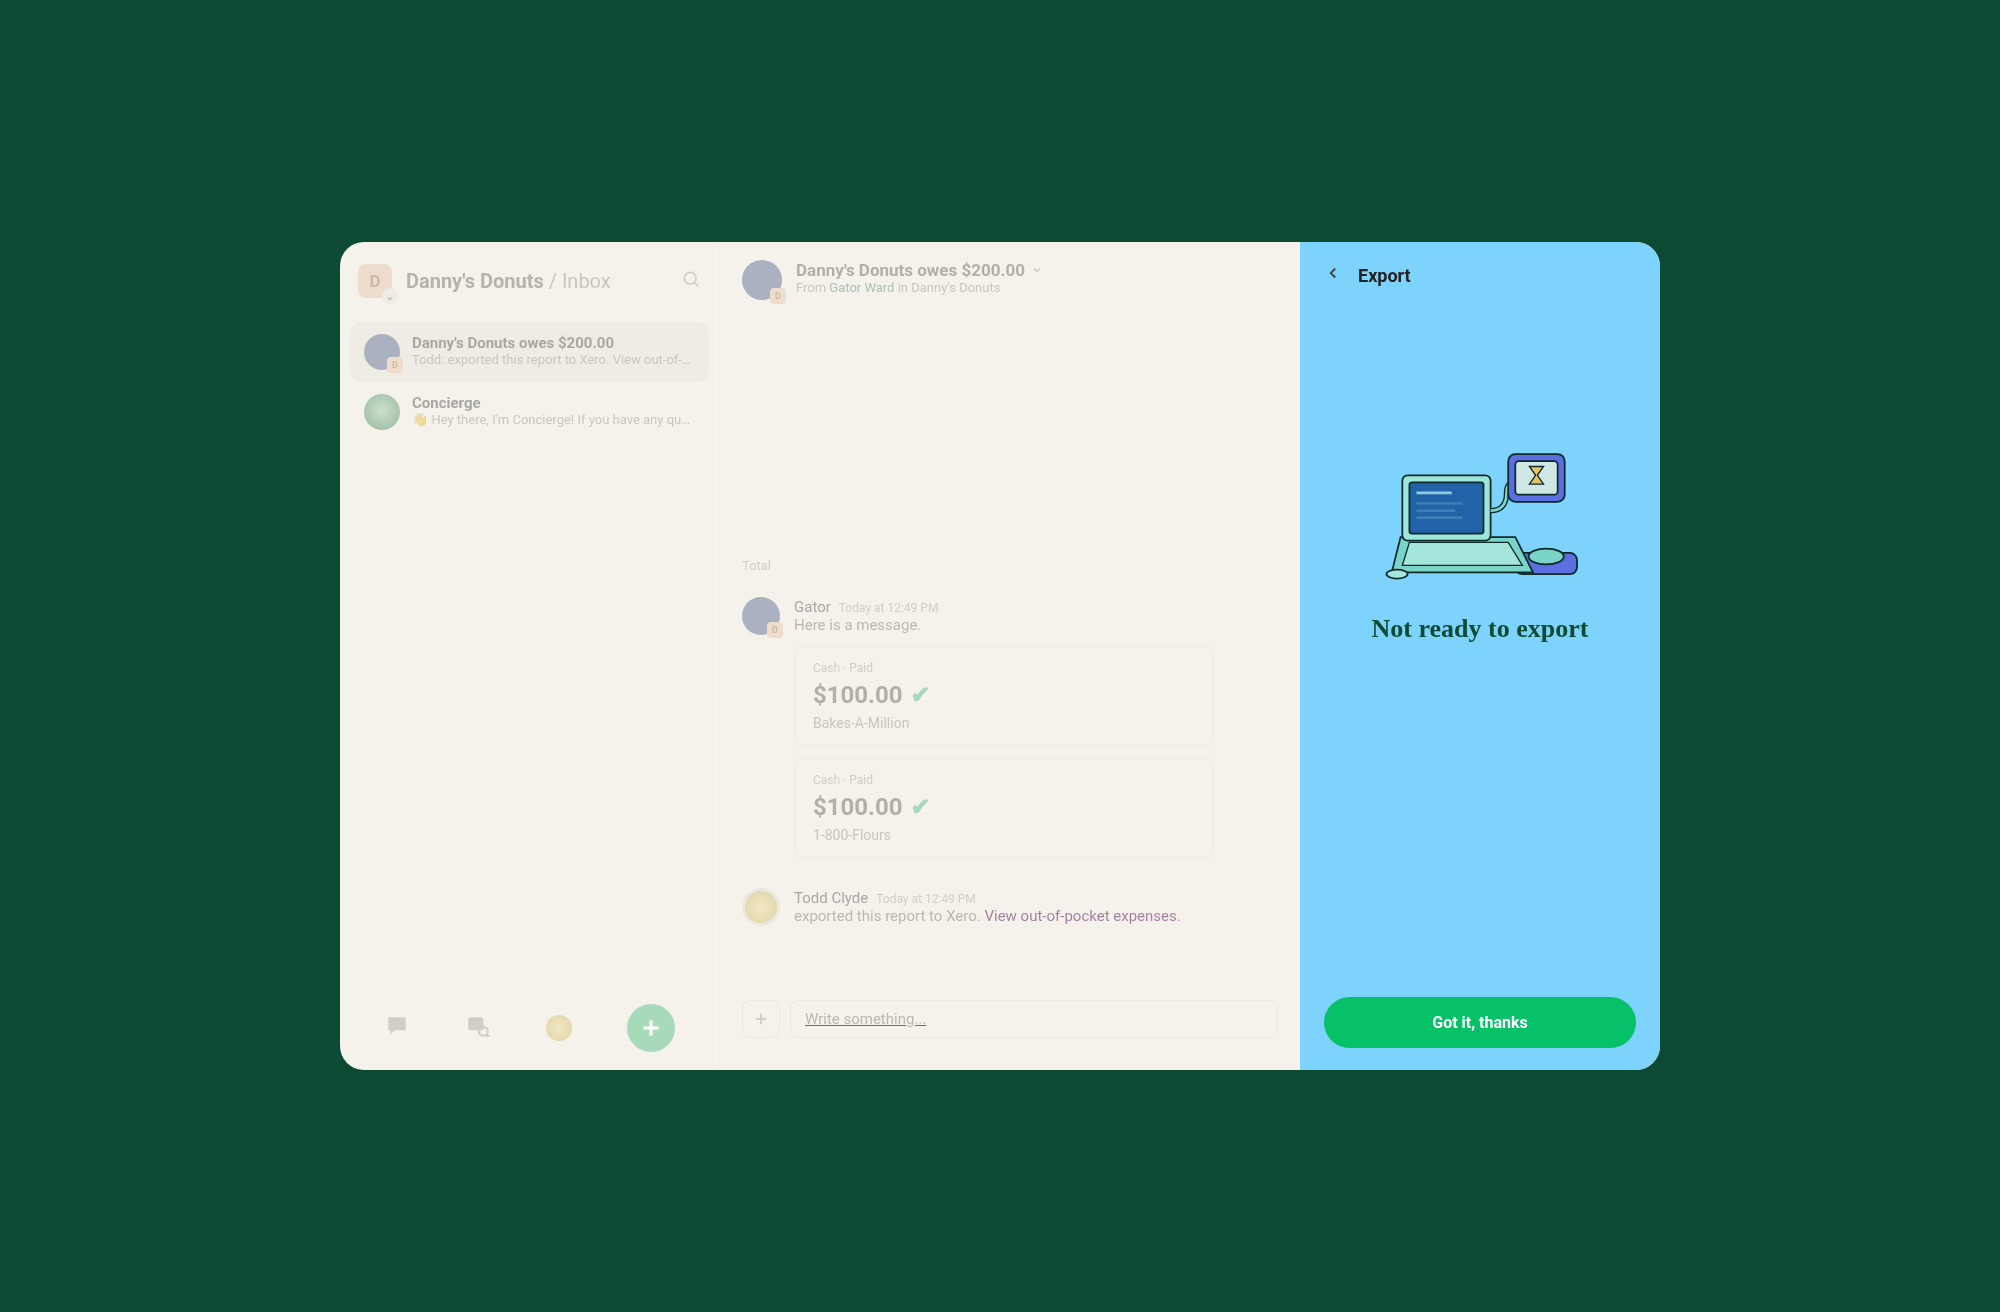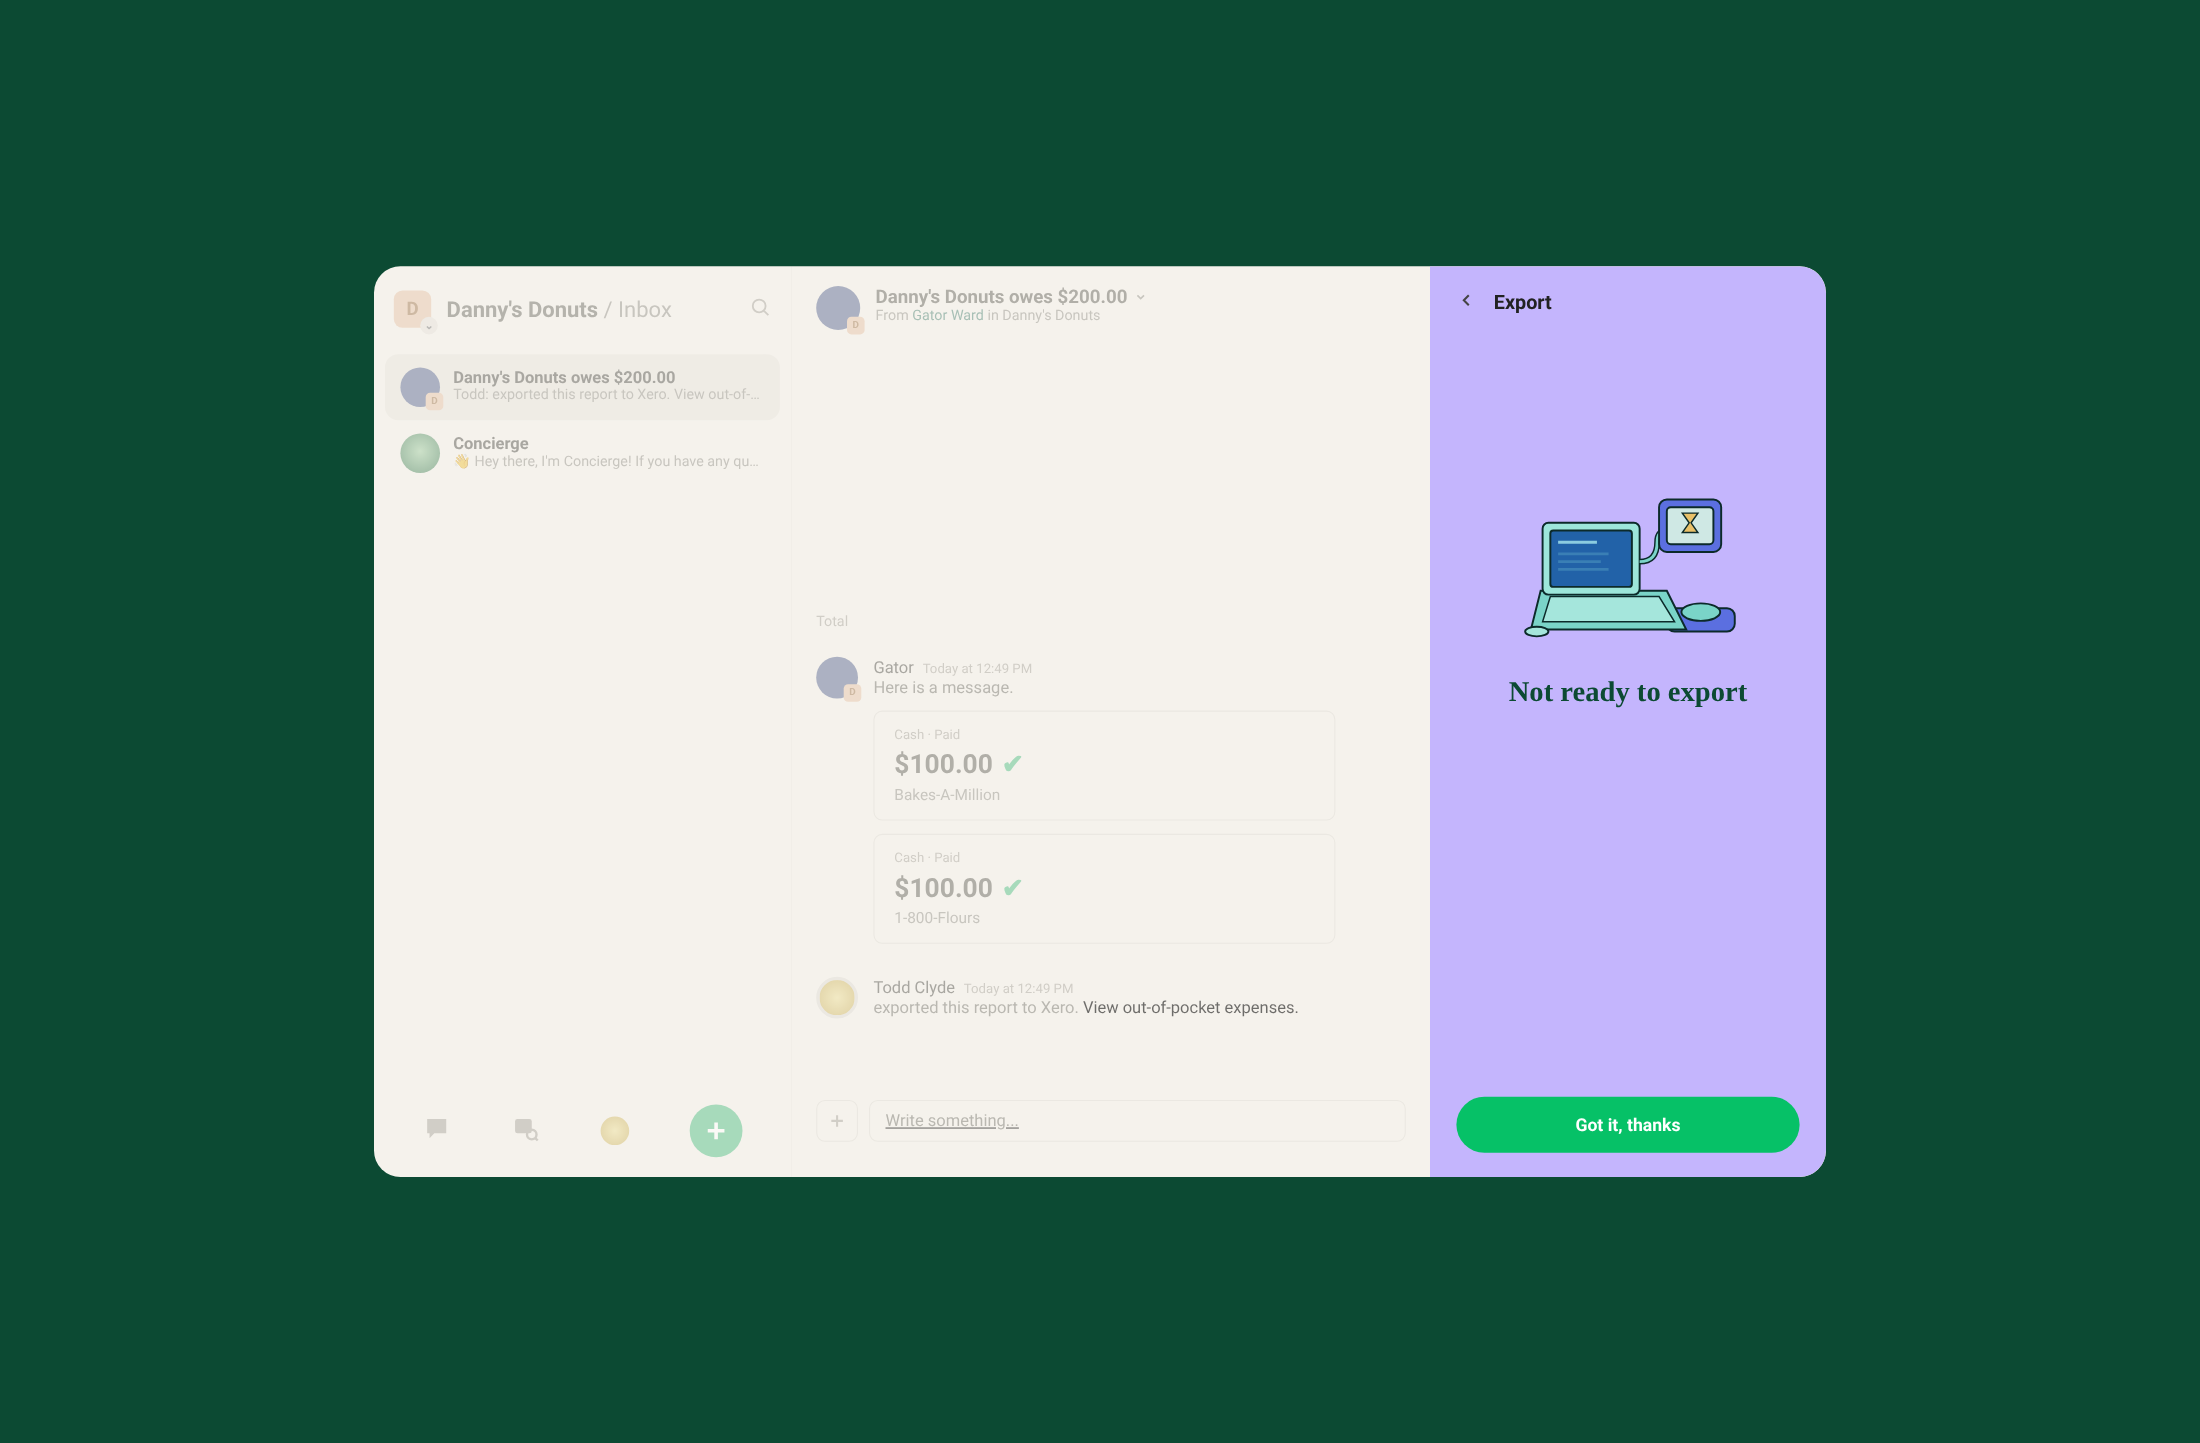--- a/index.html
+++ b/index.html
@@ -43,31 +43,31 @@
   .total-label{font-size:13px;color:#b5b0a5;margin:6px 0 24px 0;}
   .msg{display:flex;gap:14px;margin-bottom:18px;}
   .msg .av{width:38px;height:38px;border-radius:50%;position:relative;flex-shrink:0;}
   .msg .av.gator{background:#6b7cae;}
   .msg .av .mini{position:absolute;bottom:-3px;right:-3px;width:16px;height:16px;background:#f3c9a5;border-radius:4px;display:flex;align-items:center;justify-content:center;font-size:9px;font-weight:700;color:#b85;}
   .msg .av.todd{background:radial-gradient(circle,#f5e38a,#d8b648);border:3px solid #e4e0d6;}
   .msg .body{flex:1;}
   .msg .name{font-weight:400;font-size:15px;color:#6b6a62;}
   .msg .ts{font-size:12px;color:#b5b0a5;font-weight:400;margin-left:4px;margin-top:20px;}
   .msg .text{font-size:15px;color:#8a887e;}
-  .msg .text .lnk{color:#000000;}
+  .msg .text .lnk{color:#701a75;}
   .expense-card{border:1px solid #e4e0d6;border-radius:8px;padding:14px 18px;margin:12px 0;max-width:420px;}
   .expense-card .meta{font-size:12px;color:#b5b0a5;margin-bottom:6px;}
   .expense-card .amt{font-size:24px;font-weight:700;color:#7a786e;display:flex;align-items:center;gap:8px;}
   .checkmark{color:#4ad088;}
   .expense-card .merchant{font-size:14px;color:#a5a298;margin-top:6px;}
   .composer{display:flex;gap:10px;padding:14px 22px 32px 22px;text-decoration:underline;}
   .comp-add{width:38px;height:38px;border:1px solid #e4e0d6;border-radius:8px;display:flex;align-items:center;justify-content:center;color:#b5b0a5;}
   .comp-input{flex:1;height:38px;border:1px solid #e4e0d6;border-radius:8px;padding:0 14px;font-size:15px;color:#8a887e;display:flex;align-items:center;}
   
-  .drawer{width:360px;background:#c4b5fd;border-top-right-radius:24px;border-bottom-right-radius:24px;display:flex;flex-direction:column;padding:22px 24px;}
+  .drawer{width:360px;background:#7dd3fc;border-top-right-radius:24px;border-bottom-right-radius:24px;display:flex;flex-direction:column;padding:22px 24px;}
   .dr-head{display:flex;align-items:center;gap:16px;margin-bottom:24px;}
   .dr-back svg{width:18px;height:18px;stroke:#444;stroke-width:2.5;fill:none;}
   .dr-title{font-weight:700;font-size:18px;color:#222;}
   .dr-body{flex:1;display:flex;flex-direction:column;align-items:center;justify-content:flex-start;text-align:center;padding-top:130px;}
   .dr-ill{width:220px;height:150px;margin-bottom:24px;}
   .dr-heading{font-family: Georgia, "Times New Roman", serif;font-size:26px;font-weight:600;color:#0c4a33;margin-bottom:14px;}
   .dr-para{font-size:14px;color:#555;line-height:1.5;max-width:300px;}
   .dr-btn{background:#06c167;color:#fff;font-weight:700;font-size:16px;border:none;border-radius:28px;padding:16px;width:100%;cursor:pointer;margin-top:14px;}
   .coin{width:26px;height:26px;border-radius:50%;background:radial-gradient(circle,#f5e38a,#d8b648);}
 </style>

